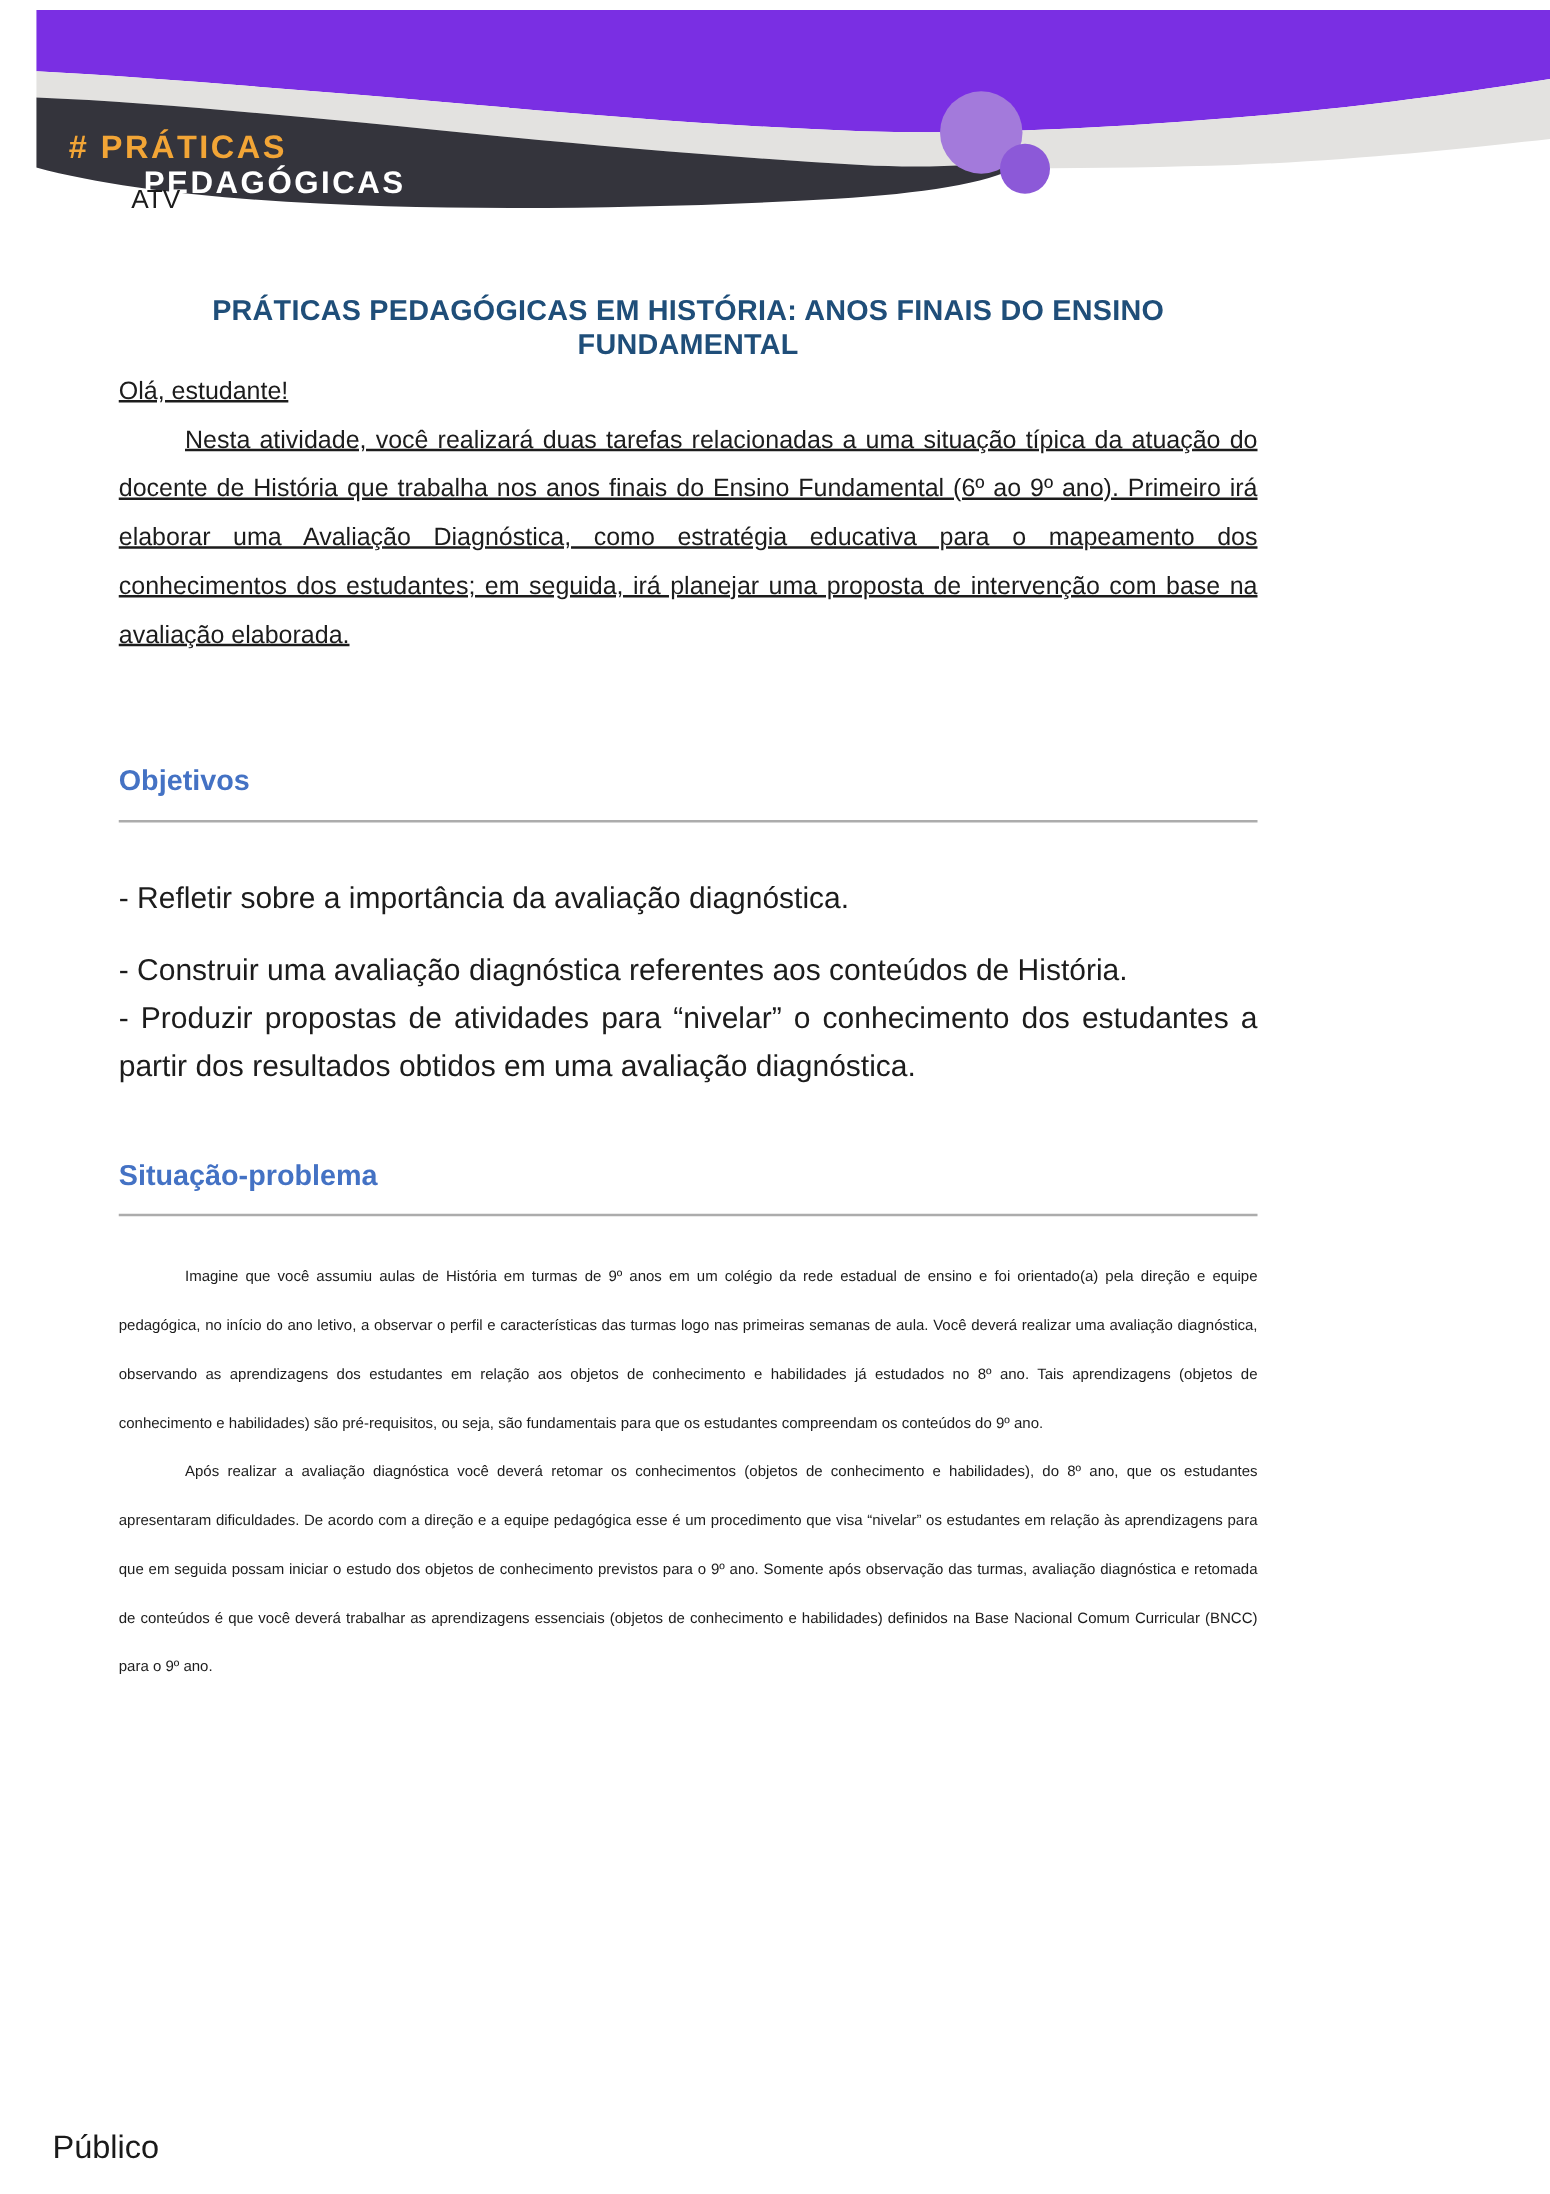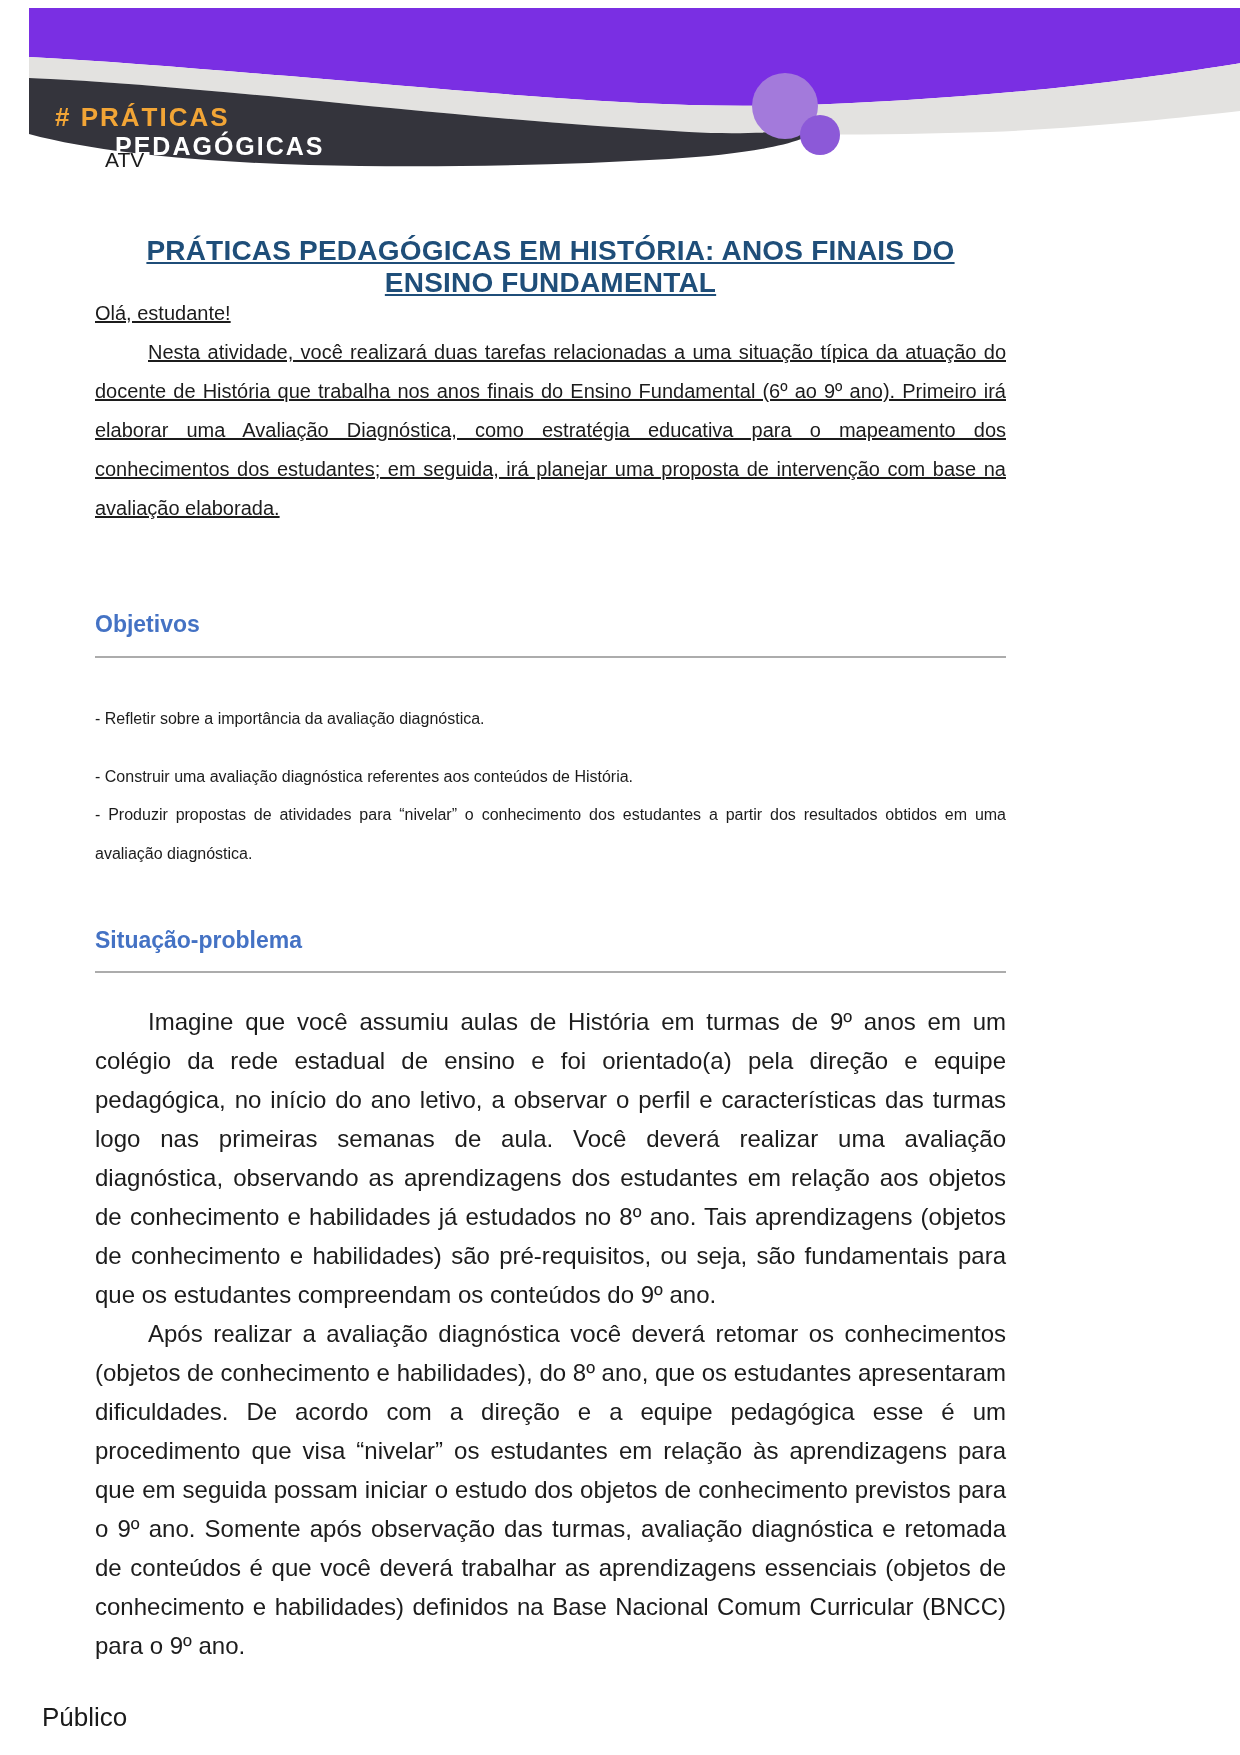--- a/index.html
+++ b/index.html
@@ -16,48 +16,48 @@
     white-space:nowrap;
   }
   .logo-line2{
     font-weight:bold;font-size:25px;letter-spacing:2px;color:#ffffff;
     margin-left:60px;margin-top:4px;white-space:nowrap;
   }
   .atv{position:absolute;left:92px;top:148px;font-size:21px;color:#1b1b1b;margin-left:13px;}
   
   .doc-title{
     position:absolute;left:95px;top:235px;width:911px;text-align:center;
-    font-size:28px;font-weight:bold;color:#1F4E79;letter-spacing:0.2px;text-decoration:underline;
+    font-size:23px;font-weight:bold;color:#1F4E79;letter-spacing:0.2px;
   }
   .para{
     position:absolute;left:95px;width:911px;
     font-size:20px;line-height:39px;text-align:justify;color:#1c1c1c;text-decoration:underline;
   }
   .indent{text-indent:53px;}
   .greeting{top:294px;text-align:left;}
   .intro{top:333px;}
   .sec-heading{
     position:absolute;left:95px;width:911px;
     font-size:23px;font-weight:bold;color:#4472C4;
   }
   .h-objetivos{top:611px;}
   .h-situacao{top:927px;}
   .rule{
     position:absolute;left:95px;width:911px;height:0;
     border-top:2px solid #ACACAC;
   }
   .rule1{top:656px;}
   .rule2{top:971px;}
-  .bullet{position:absolute;left:95px;width:911px;font-size:16px;line-height:39px;text-align:justify;}
+  .bullet{position:absolute;left:95px;width:911px;font-size:24px;line-height:39px;text-align:justify;}
   .b1{top:699px;}
   .b2{top:757px;}
   .b3{top:795px;}
   .situacao-body{position:absolute;left:95px;top:1002px;width:911px;}
   .situacao-body p{
-    margin:0;font-size:24px;line-height:39px;text-align:justify;text-indent:53px;
+    margin:0;font-size:12px;line-height:39px;text-align:justify;text-indent:53px;
   }
   .footer-label{
     position:absolute;left:42px;top:1702px;font-size:26px;color:#1a1a1a;
   }
 </style>
 </head>
 <body>
 
 <div class="banner">
   <svg viewBox="0 0 1212 170" preserveAspectRatio="none">

